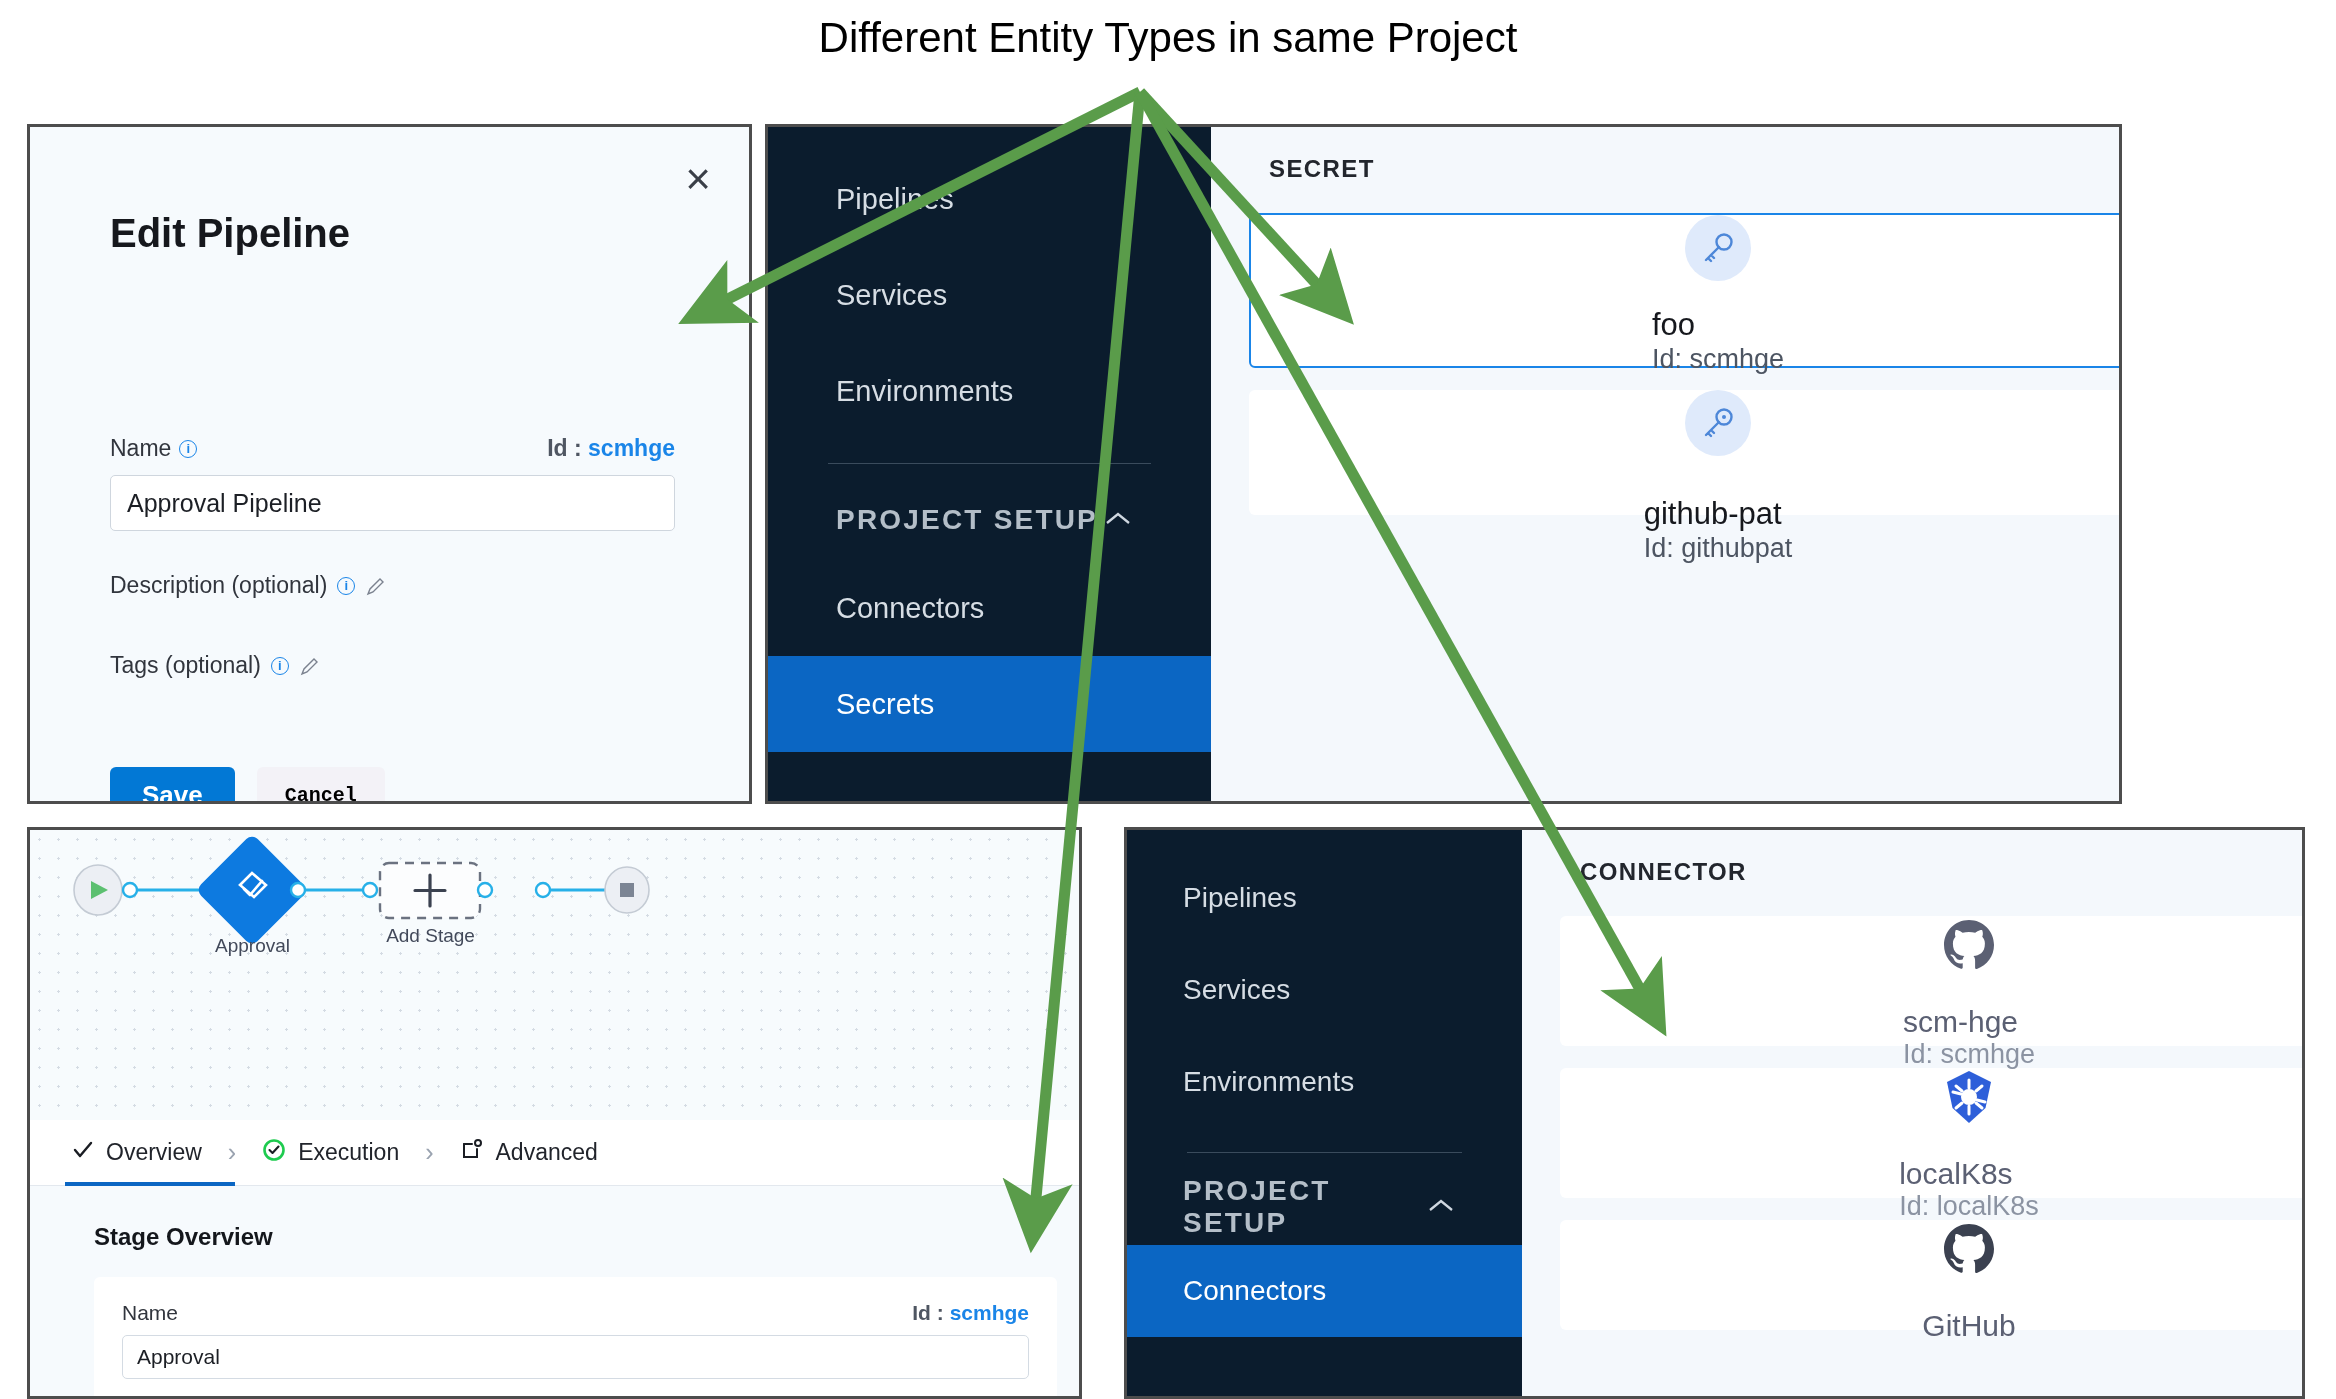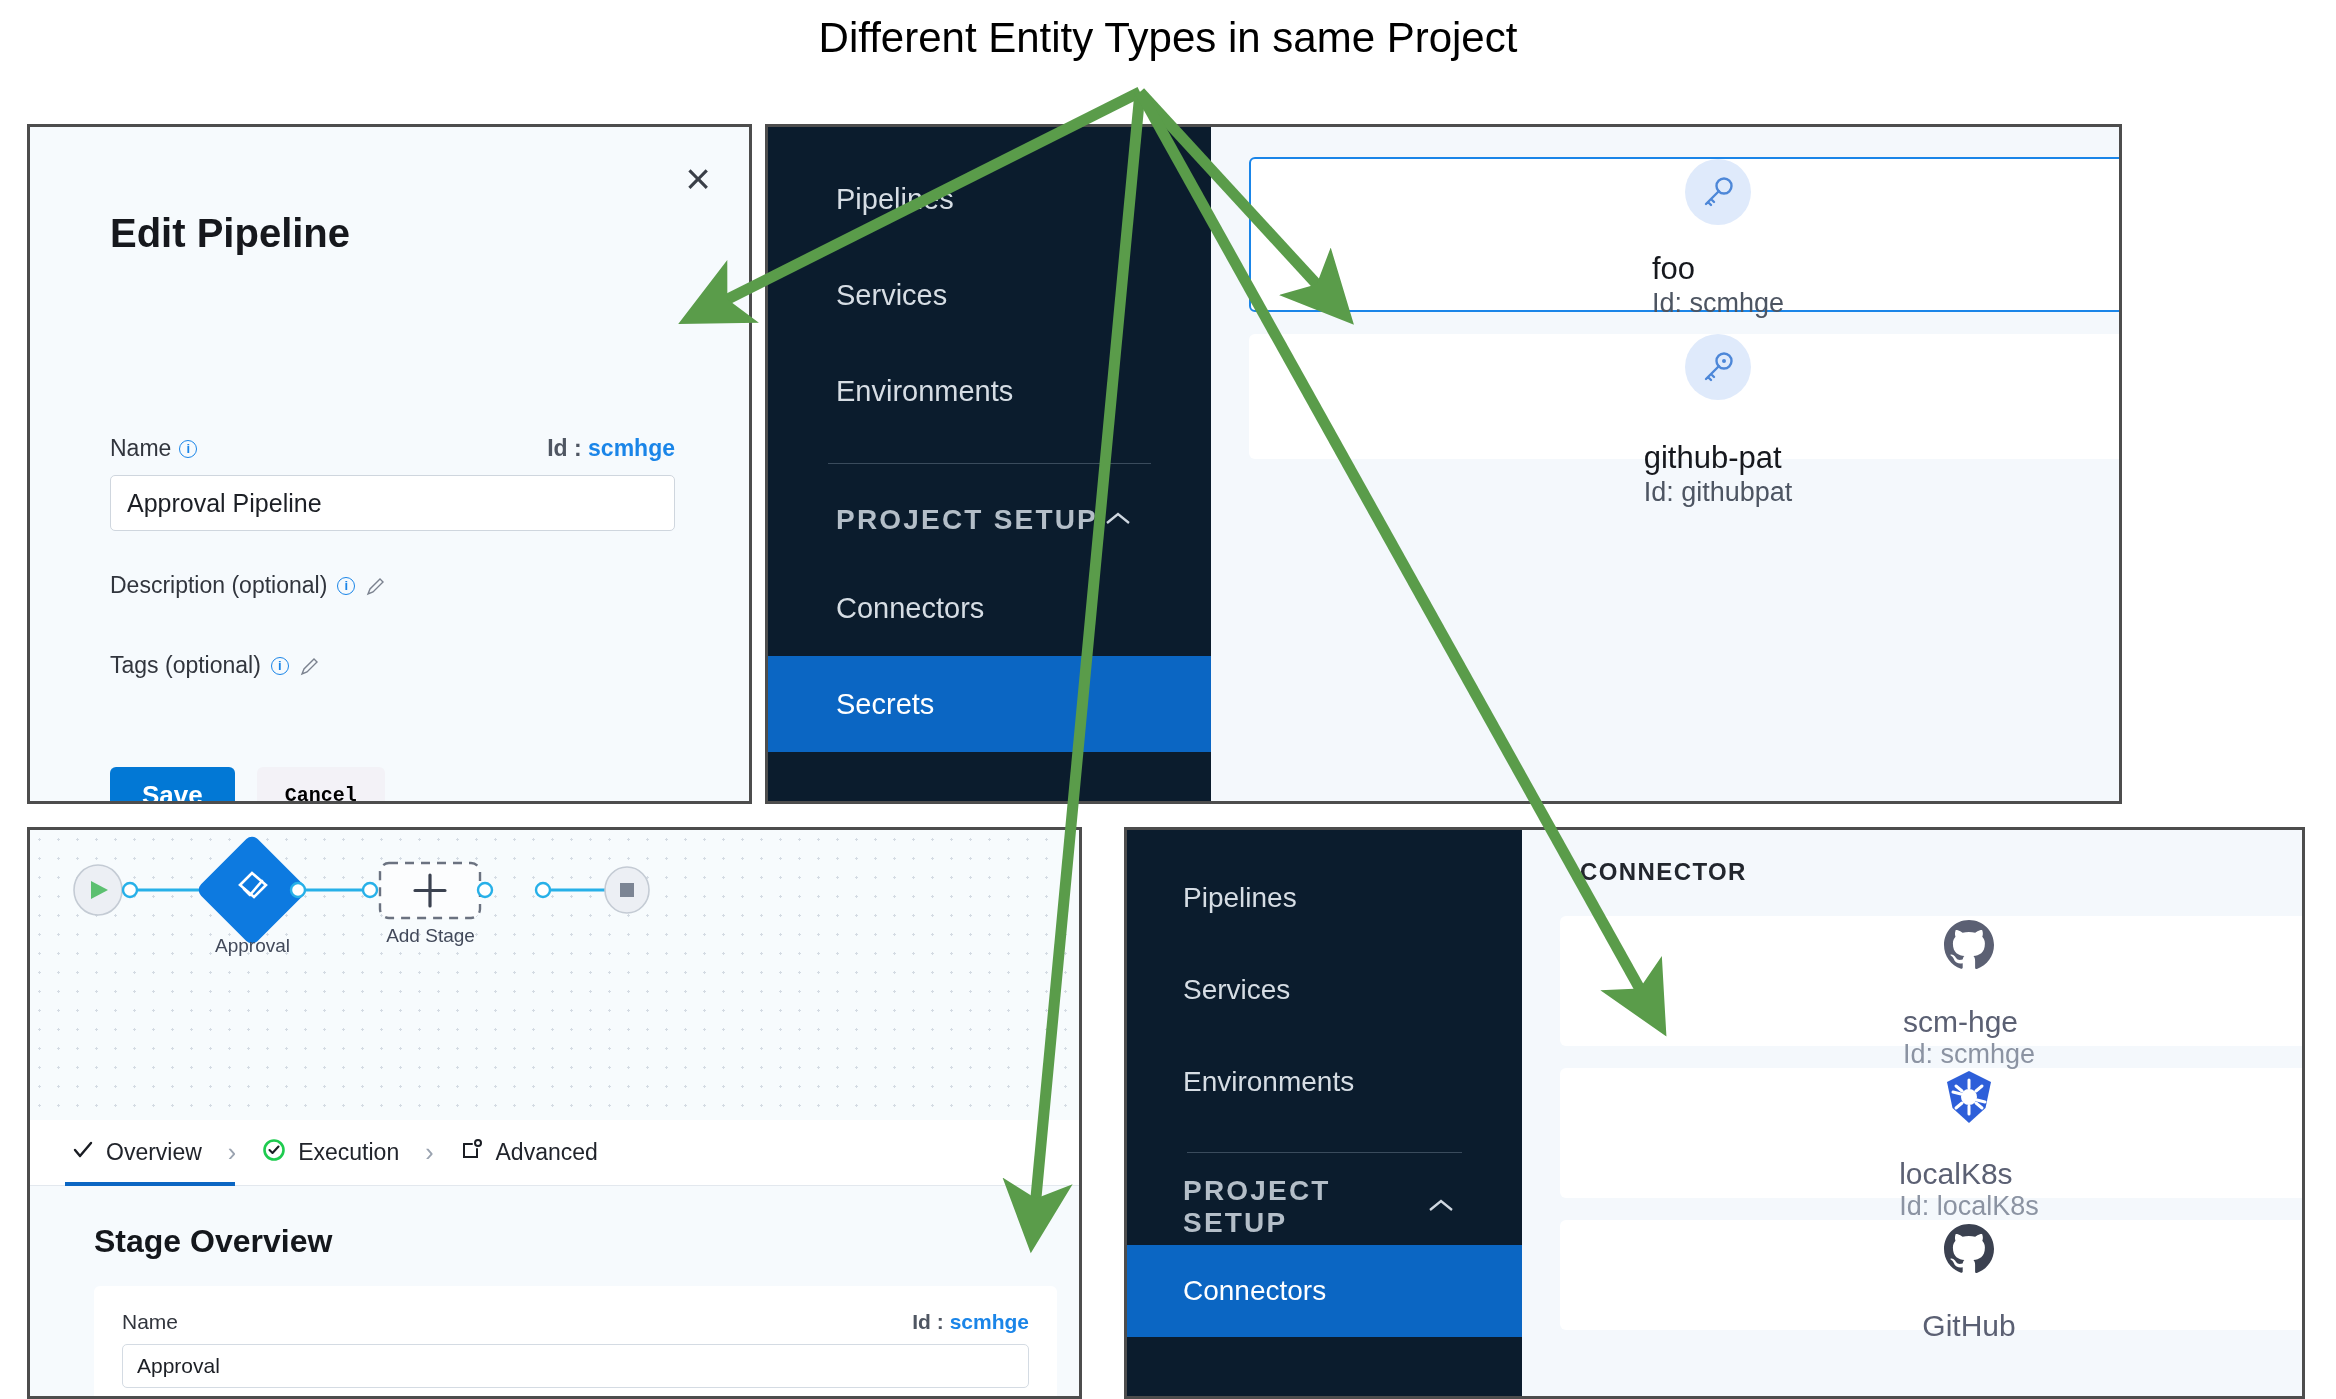--- a/index.html
+++ b/index.html
@@ -118,21 +118,21 @@
   .node-label { position: absolute; font-size: 19px; color: #42495a; text-align: center; }
   .tabs-bar {
     position: absolute; left: 0; top: 290px; width: 100%; height: 66px;
     background: #fff; display: flex; align-items: center; padding-left: 42px; gap: 26px;
     border-bottom: 1px solid #e3e8ee;
   }
   .tab { display: flex; align-items: center; gap: 12px; font-size: 23px; color: #21242b; cursor: pointer; }
   .tab-sep { font-size: 25px; color: #9aa3b0; }
   .tab-underline { position: absolute; left: 35px; top: 352px; width: 170px; height: 4px; background: #0b66c3; }
   .studio-body { position: absolute; left: 0; top: 357px; right: 0; bottom: 0; background: #f6fafd; }
-  .stage-overview-title { padding: 36px 0 0 64px; font-size: 32px; font-weight: 700; color: #14171c; }
+  .stage-overview-title { padding: 36px 0 0 64px; font-size: 24px; font-weight: 700; color: #14171c; }
   .so-card {
     margin: 26px 22px 0 64px; background: #fff; border-radius: 6px; padding: 24px 28px 0 28px;
     height: 140px;
   }
   .so-row { display: flex; justify-content: space-between; align-items: baseline; }
   .so-label { font-size: 21px; color: #31353d; }
   .so-id { font-size: 21px; color: #4f5662; font-weight: 600; }
   .so-id .idval { color: #1a85e8; }
   .so-input {
     margin-top: 10px; height: 44px; border: 1.5px solid #d4dbe3; border-radius: 5px;
@@ -222,20 +222,21 @@
       </div>
       <div class="nav-item">
           <span>Connectors</span>
         </div>
       <div class="nav-item active">
           <span>Secrets</span>
         </div>
     </div>
 
     <div class="ent-body">
+      <div class="ent-header">SECRET</div>
 
       <div class="ent-card sel" style="margin-top:30px;height:155px;width:900px;">
         <div class="ent-avatar">
           <svg width="38" height="38" viewBox="0 0 38 38">
             <circle cx="25" cy="13" r="7.5" fill="none" stroke="#4d87d8" stroke-width="2.4"></circle>
             <path d="M20 18 L10 28 M10 28 L7 31 M12 26 L15 29 M9 29 L12 32" fill="none" stroke="#4d87d8" stroke-width="2.4" stroke-linecap="round"></path>
           </svg>
         </div>
         <div>
           <div class="ent-name">foo</div>

